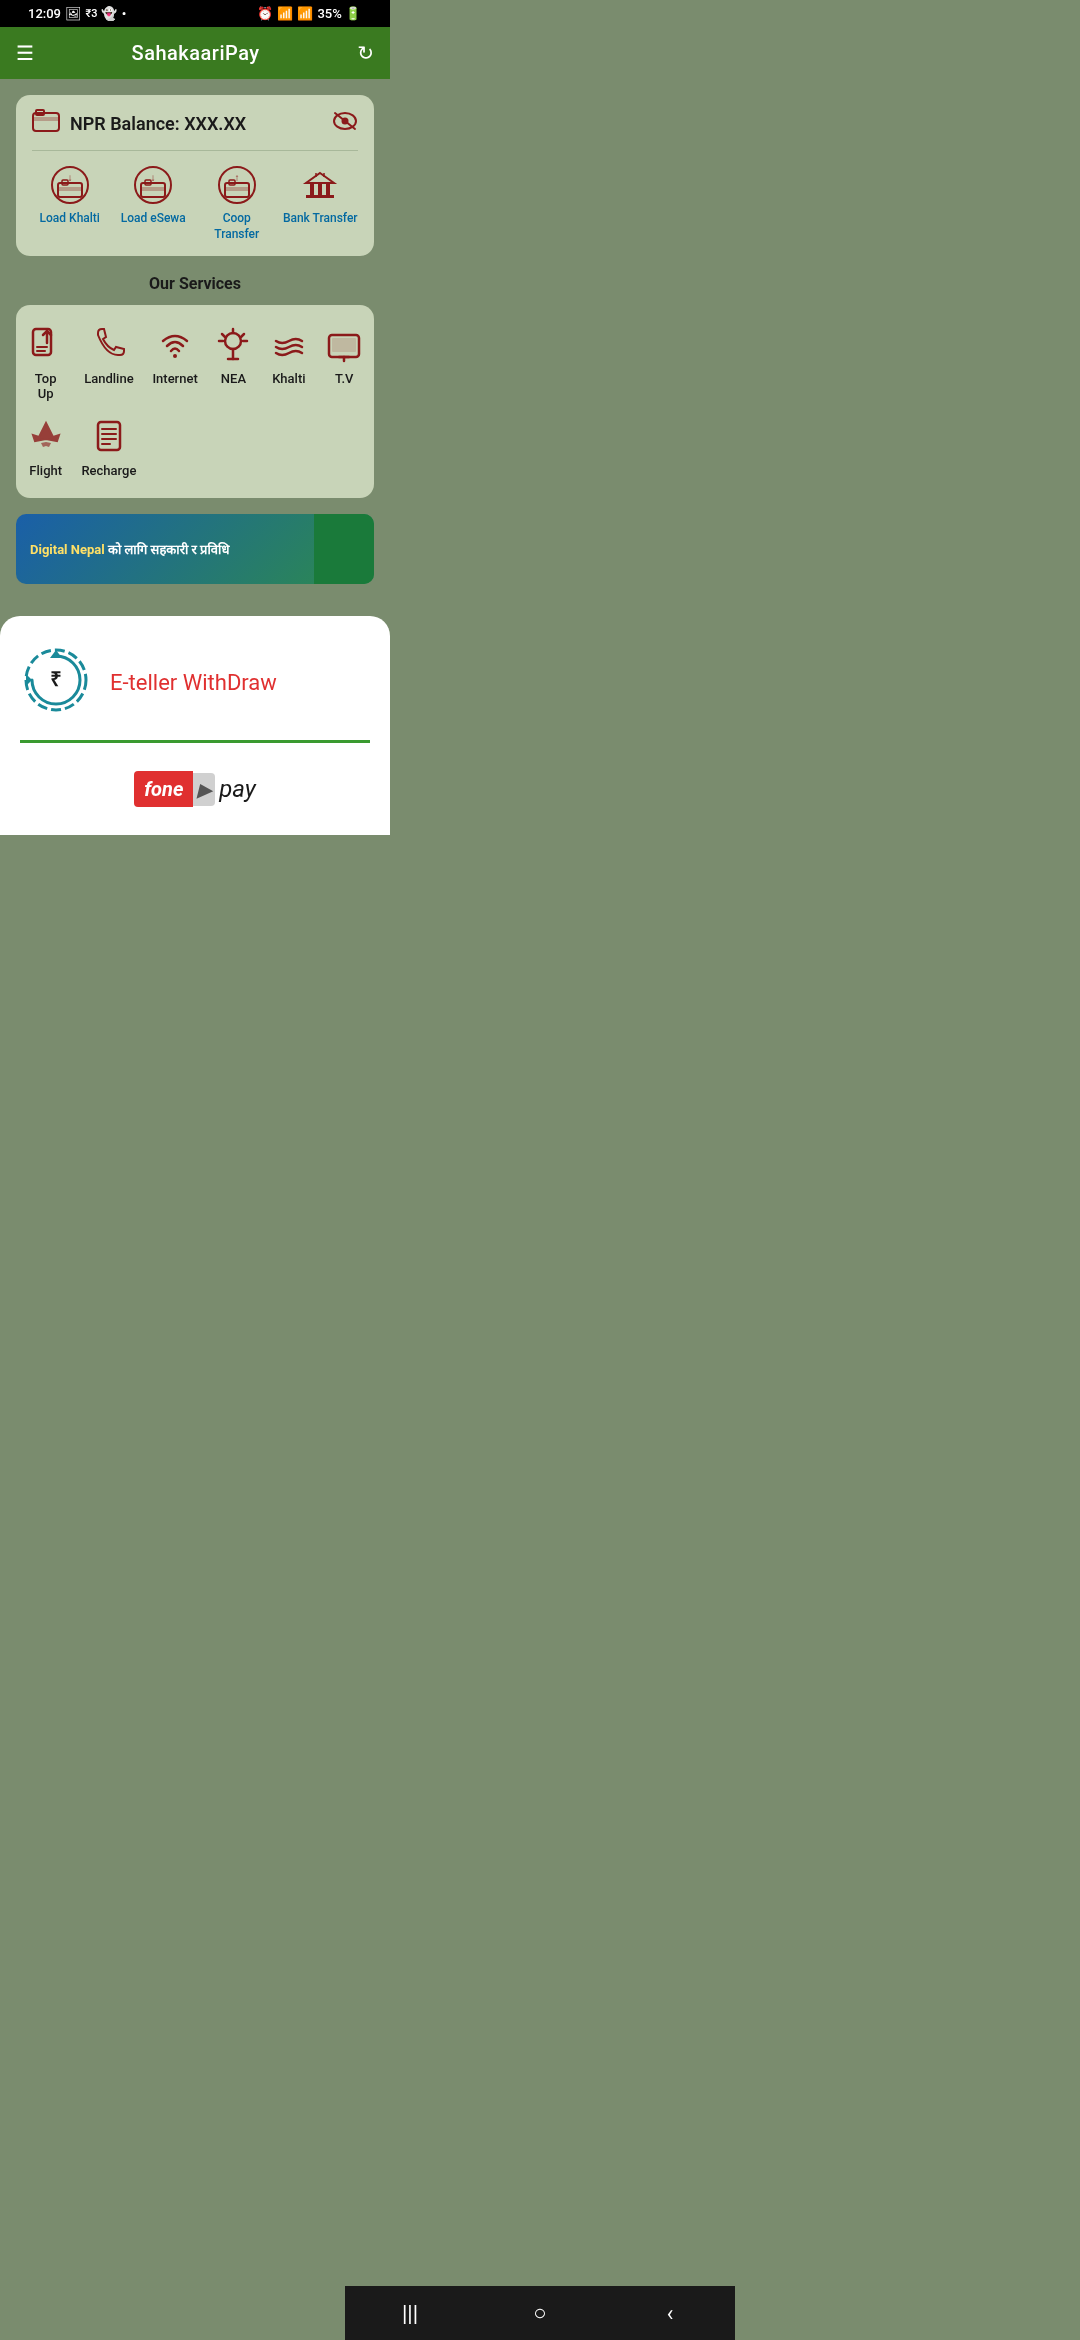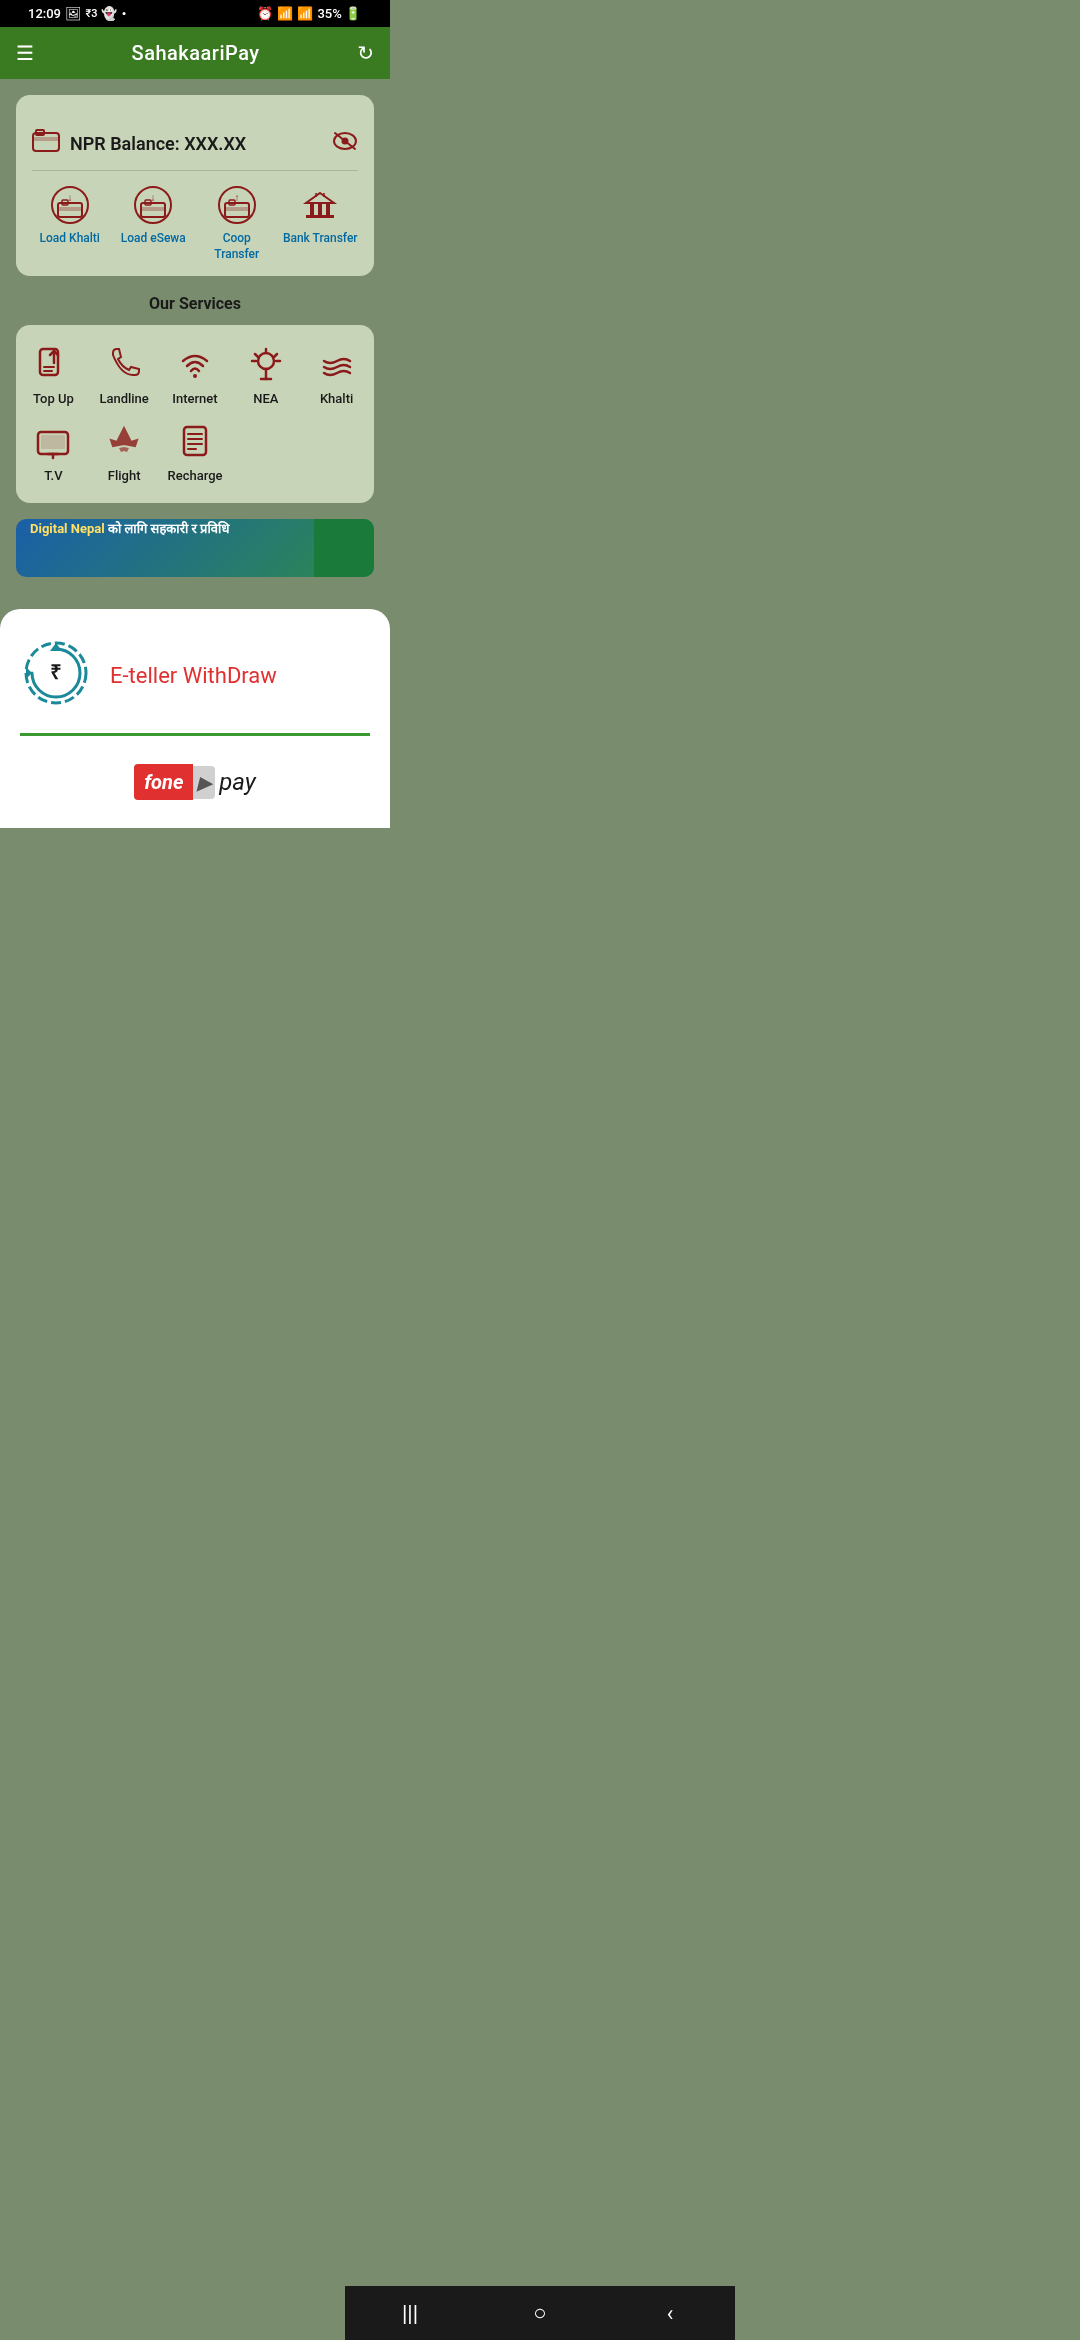--- a/index.html
+++ b/index.html
@@ -54,21 +54,20 @@
       border-radius: 14px;
       padding: 14px 16px;
       margin-bottom: 0;
     }
     .balance-row {
       display: flex;
       align-items: center;
       justify-content: space-between;
       padding-bottom: 12px;
       border-bottom: 1px solid #a8b89a;
-      margin-top: 20px;
     }
     .balance-left {
       display: flex;
       align-items: center;
       gap: 10px;
     }
     .balance-icon {
       color: #8b1a1a;
       font-size: 22px;
     }
@@ -116,21 +115,21 @@
       margin: 18px 0 12px 0;
     }
 
     .services-card {
       background: #c8d4b8;
       border-radius: 14px;
       padding: 20px 10px;
     }
     .services-grid {
       display: grid;
-      grid-template-columns: repeat(5, 1fr);
+      grid-template-columns: repeat(6, 1fr);
       gap: 16px 16px;
     }
     .service-item {
       display: flex;
       flex-direction: column;
       align-items: center;
       gap: 8px;
       cursor: pointer;
     }
     .service-icon {
@@ -145,23 +144,24 @@
       font-size: 13px;
       font-weight: 500;
       text-align: center;
     }
 
     
     .banner-area {
       margin-top: 16px;
       border-radius: 10px;
       overflow: hidden;
-      height: 58px;
+      height: 70px;
       background: linear-gradient(135deg, #1a5fa8, #2d8a4e);
       display: flex;
+      align-items: center;
       padding: 0 14px;
       position: relative;
     }
     .banner-text {
       color: white;
       font-size: 13px;
       font-weight: 600;
     }
     .banner-text .highlight {
       color: #ffe066;

